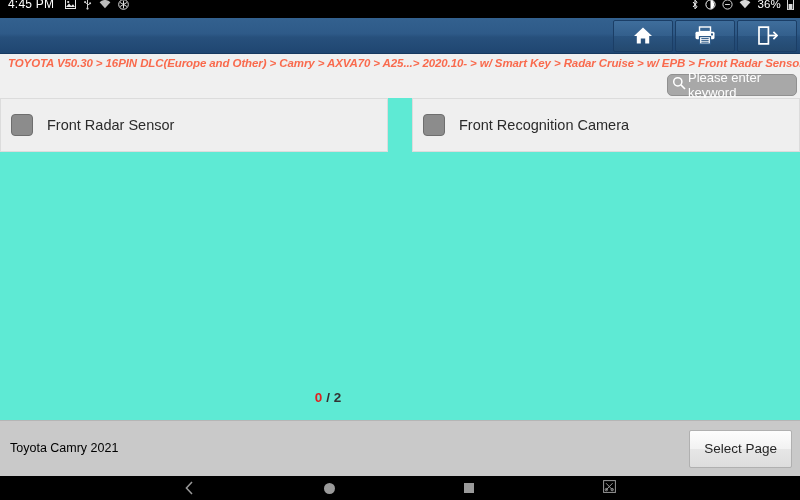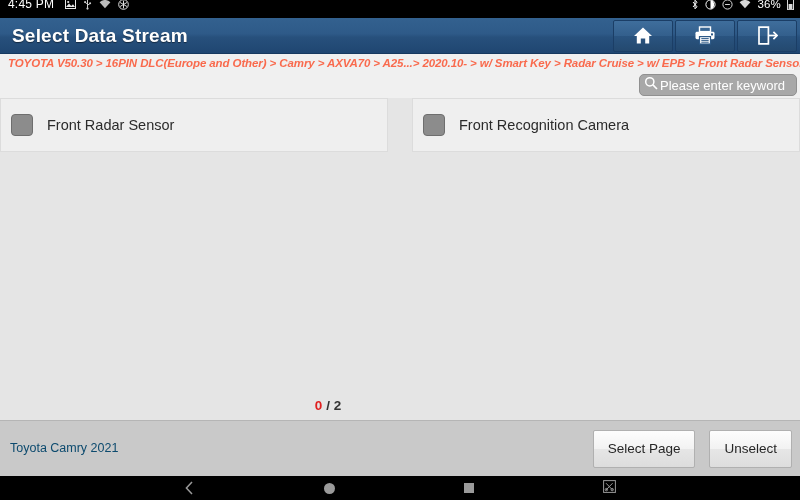--- a/index.html
+++ b/index.html
@@ -61,34 +61,34 @@
     white-space: nowrap; letter-spacing: -.1px;
   }
 
   
   .searchrow {
     position: absolute; top: 72px; left: 0; width: 800px; height: 26px;
     background: #f0f0f0;
   }
   .searchbox {
     position: absolute; right: 3px; top: 2px;
-    width: 158px; height: 22px;
+    width: 130px; height: 22px;
     background: #a8a8a8;
     border: 1px solid #909090;
     border-radius: 5px;
     display: flex; align-items: center;
     padding-left: 4px;
     cursor: text;
   }
   .searchbox .sph { color: #ffffff; font-size: 13px; margin-left: 2px; }
 
   
   .content {
     position: absolute; top: 98px; left: 0; width: 800px; height: 322px;
-    background: #e5e5e5;
+    background: #5eead4;
   }
   .list-row { display: flex; width: 800px; height: 54px; }
   .list-cell {
     width: 396px; height: 54px;
     background: #efefef;
     border: 1px solid #dcdcdc;
     display: flex; align-items: center;
     cursor: pointer;
   }
   .list-cell.second { margin-left: 24px; }
@@ -97,36 +97,36 @@
     background: #8c8c8c;
     border: 1px solid #6e6e6e;
     border-radius: 4px;
     margin-left: 10px;
     flex: none;
     cursor: pointer;
   }
   .cell-label { font-size: 14.5px; color: #2b2b2b; margin-left: 14px; }
 
   .counter {
-    position: absolute; left: 0; top: 300px; width: 656px;
+    position: absolute; left: 0; top: 292px; width: 656px;
     text-align: center; font-size: 13.5px; font-weight: bold;
   }
   .counter .cur { color: #e02020; }
   .counter .tot { color: #333333; }
 
   
   .footer {
     position: absolute; top: 420px; left: 0; width: 800px; height: 56px;
     background: #c9c9c9;
     border-top: 1px solid #b5b5b5;
     display: flex; align-items: center;
   }
   .veh { margin-left: 10px; line-height: 17px; }
-  .veh div { font-size: 12.5px; color: #0c4a6e; }
-  .foot-btns { margin-left: auto; display: flex; align-items: center; gap: 14px; padding-right: 8px; }
+  .veh div { font-size: 12.5px; color: #000000; }
+  .foot-btns { margin-left: auto; display: flex; align-items: center; gap: 6px; padding-right: 8px; flex-direction: column; }
   .fbtn {
     height: 38px; min-width: 78px; padding: 0 14px;
     background: linear-gradient(to bottom, #fdfdfd 0%, #f2f2f2 50%, #e6e6e6 51%, #dddddd 100%);
     border: 1px solid #b0b0b0;
     border-radius: 2px;
     font-size: 13.5px; color: #262626;
     display: flex; align-items: center; justify-content: center;
     cursor: pointer;
   }
   .fbtn.ok { min-width: 82px; }
@@ -207,21 +207,20 @@
         <svg width="7" height="12" viewBox="0 0 7 12">
             <rect x="2.2" y="0" width="2.6" height="1.2" fill="#d8d8d8"></rect>
             <rect x="0.5" y="1.4" width="6" height="10.2" fill="none" stroke="#d8d8d8" stroke-width="1"></rect>
             <rect x="1.6" y="6" width="3.8" height="5" fill="#d8d8d8"></rect>
           </svg>
       </span>
     </span>
   </div>
 
   <div class="titlebar">
-    <span class="title">Select Data Stream</span>
     <span class="tb-buttons">
       <span class="tb-btn">
         <span>
           <svg width="20" height="19" viewBox="0 0 20 19">
               <path d="M10 1.5 L19 10 L16.2 10 L16.2 17.6 L12.2 17.6 L12.2 12.4 L7.8 12.4 L7.8 17.6 L3.8 17.6 L3.8 10 L1 10 Z" fill="#ffffff"></path>
             </svg>
         </span>
       </span>
       <span class="tb-btn">
         <span>
@@ -280,21 +279,20 @@
       <span class="tot">/ 2</span>
     </div>
   </div>
 
   <div class="footer">
     <div class="veh">
       <div>Toyota Camry 2021</div>
     </div>
     <div class="foot-btns">
       <div class="fbtn">Select Page</div>
-      <div class="fbtn">Unselect</div>
     </div>
   </div>
 
   <div class="navbar">
     <span class="nav-ico">
       <svg width="11" height="14" viewBox="0 0 11 14">
           <path d="M8 1 L2.4 7 L8 13" fill="none" stroke="#9a9a9a" stroke-width="1.5"></path>
         </svg>
     </span>
     <span class="nav-ico">

